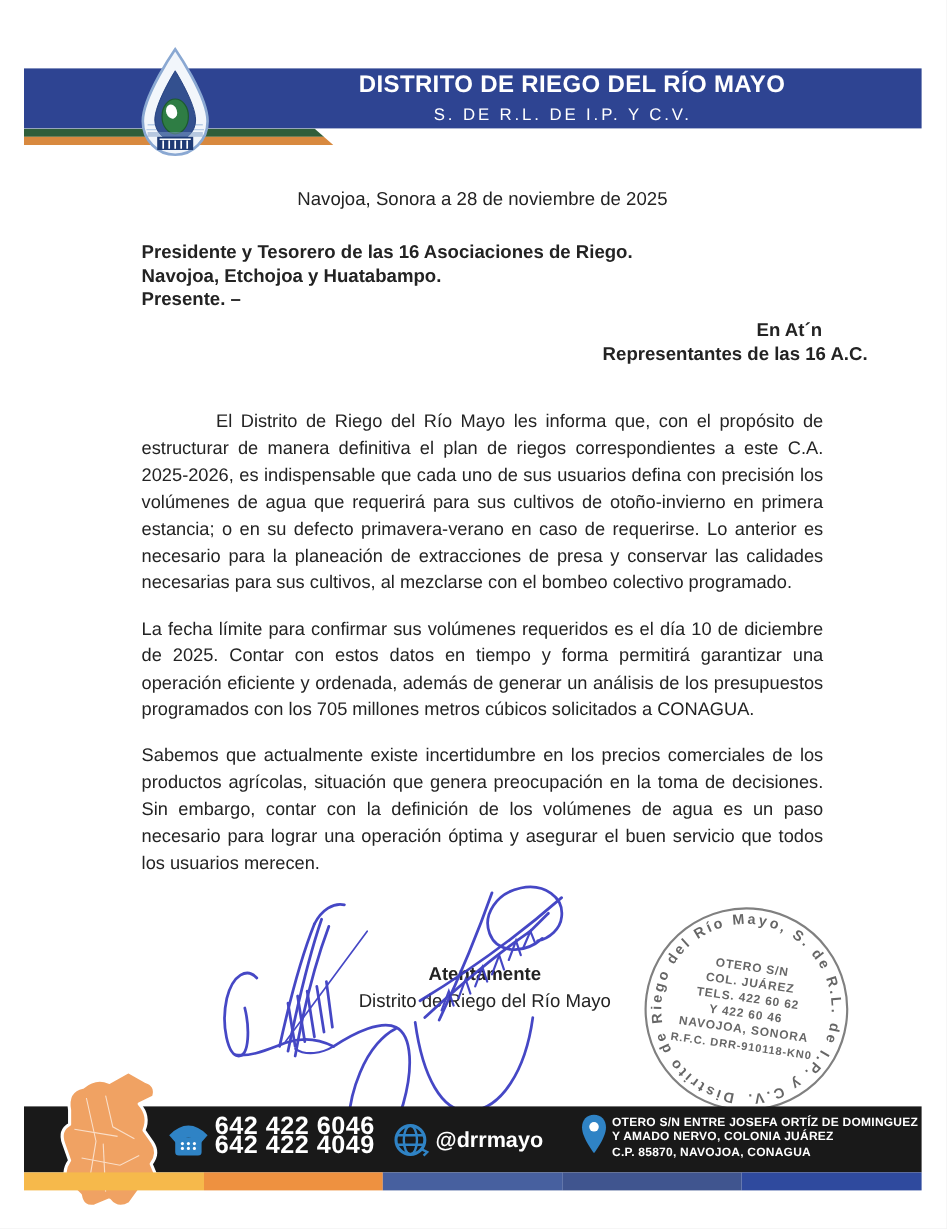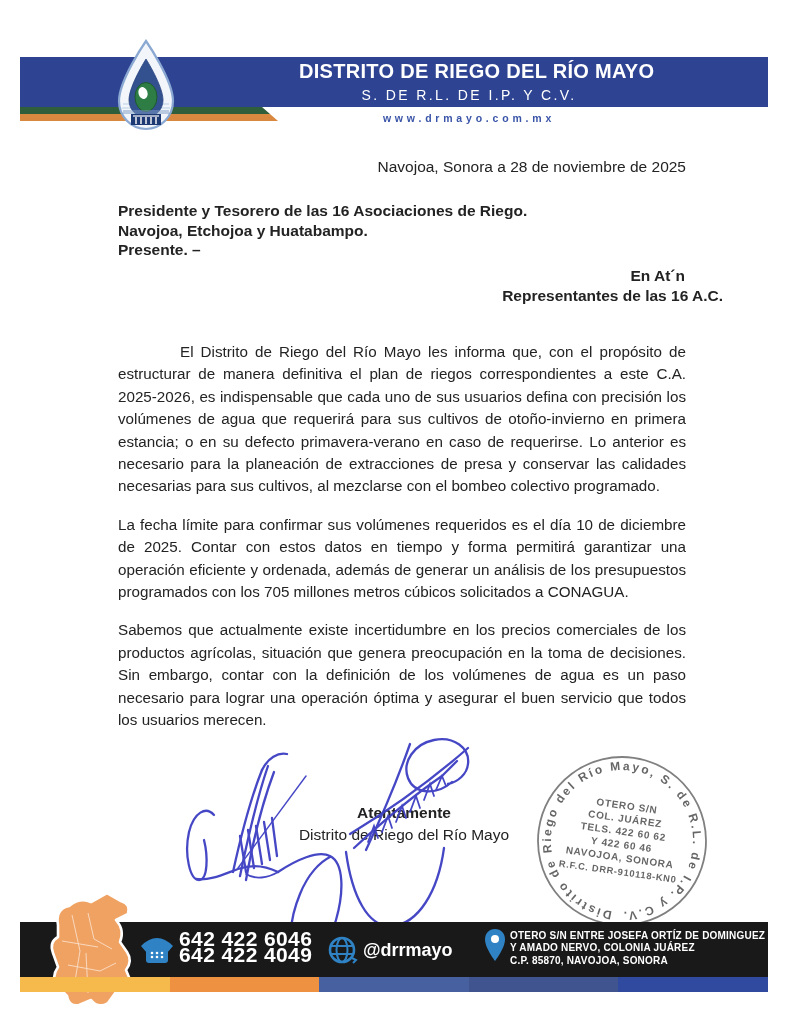--- a/index.html
+++ b/index.html
@@ -14,21 +14,21 @@
     clip-path:polygon(0 0,calc(100% - 16px) 0,100% 100%,0 100%);}
   .stripe-green{height:7px;background:#2f5e3a;}
   .stripe-orange{height:7px;background:#d8893f;}
   .org-block{position:absolute;left:299px;top:60px;width:340px;text-align:center;color:#fff;}
   .org-name{font-size:20px;font-weight:bold;letter-spacing:.3px;white-space:nowrap;}
   .org-sub{font-size:14px;font-weight:normal;letter-spacing:2.4px;margin-top:4px;}
   .website{position:absolute;left:299px;top:112px;width:340px;text-align:center;
     color:#3a55a8;font-size:10.5px;font-weight:bold;letter-spacing:3.8px;}
   .logo{position:absolute;left:113px;top:38px;}
   
-  .date-line{position:absolute;left:118px;top:158px;width:568px;text-align:right;font-size:15.5px;}
+  .date-line{position:absolute;left:118px;top:158px;width:568px;text-align:center;font-size:15.5px;}
   .recipient{position:absolute;left:118px;top:201px;font-size:15.5px;font-weight:bold;line-height:19.5px;}
   .attention{position:absolute;left:118px;top:266px;width:605px;text-align:right;
     font-size:15.5px;font-weight:bold;line-height:19.5px;}
   .attention .att-1{padding-right:38px;}
   .body-text{position:absolute;left:118px;top:325px;width:568px;font-size:15.2px;
     line-height:22.4px;text-align:justify;}
   .body-text p{margin:16px 0 12px 0;}
   .body-text p.indent{text-indent:62px;}
   .closing{position:absolute;left:288px;top:802px;width:232px;text-align:center;
     font-size:15.5px;line-height:22px;}
@@ -82,21 +82,20 @@
     <line x1="28" y1="79" x2="28" y2="86" stroke="#ffffff" stroke-width="1.4"></line>
     <line x1="33" y1="79" x2="33" y2="86" stroke="#ffffff" stroke-width="1.4"></line>
     <line x1="38" y1="79" x2="38" y2="86" stroke="#ffffff" stroke-width="1.4"></line>
     <line x1="43" y1="79" x2="43" y2="86" stroke="#ffffff" stroke-width="1.4"></line>
   </svg>
 
   <div class="org-block">
     <div class="org-name">DISTRITO DE RIEGO DEL RÍO MAYO</div>
     <div class="org-sub">S. DE R.L. DE I.P. Y C.V.</div>
   </div>
-  <div class="website">www.drmayo.com.mx</div>
 
   <div class="date-line">Navojoa, Sonora a 28 de noviembre de 2025</div>
 
   <div class="recipient">
     <div>Presidente y Tesorero de las 16 Asociaciones de Riego.</div>
     <div>Navojoa, Etchojoa y Huatabampo.</div>
     <div>Presente. –</div>
   </div>
 
   <div class="attention">
@@ -196,21 +195,21 @@
   </svg>
   <div class="footer-social">@drrmayo</div>
 
   <svg class="icon icon-pin" width="22" height="38" viewBox="0 0 22 38">
     <path d="M11 2 C5 2 1 6.5 1 12.5 C1 21 11 34 11 34 C11 34 21 21 21 12.5 C21 6.5 17 2 11 2 Z" fill="#2f83c5"></path>
     <circle cx="11" cy="12" r="4" fill="#ffffff"></circle>
   </svg>
   <div class="footer-address">
     <div>OTERO S/N ENTRE JOSEFA ORTÍZ DE DOMINGUEZ</div>
     <div>Y AMADO NERVO, COLONIA JUÁREZ</div>
-    <div>C.P. 85870, NAVOJOA, SONORA</div>
+    <div>C.P. 85870, NAVOJOA, CONAGUA</div>
   </div>
 
   <div class="footer-stripe">
     <div class="seg-1"></div>
     <div class="seg-2"></div>
     <div class="seg-3"></div>
     <div class="seg-4"></div>
     <div class="seg-5"></div>
   </div>
 

